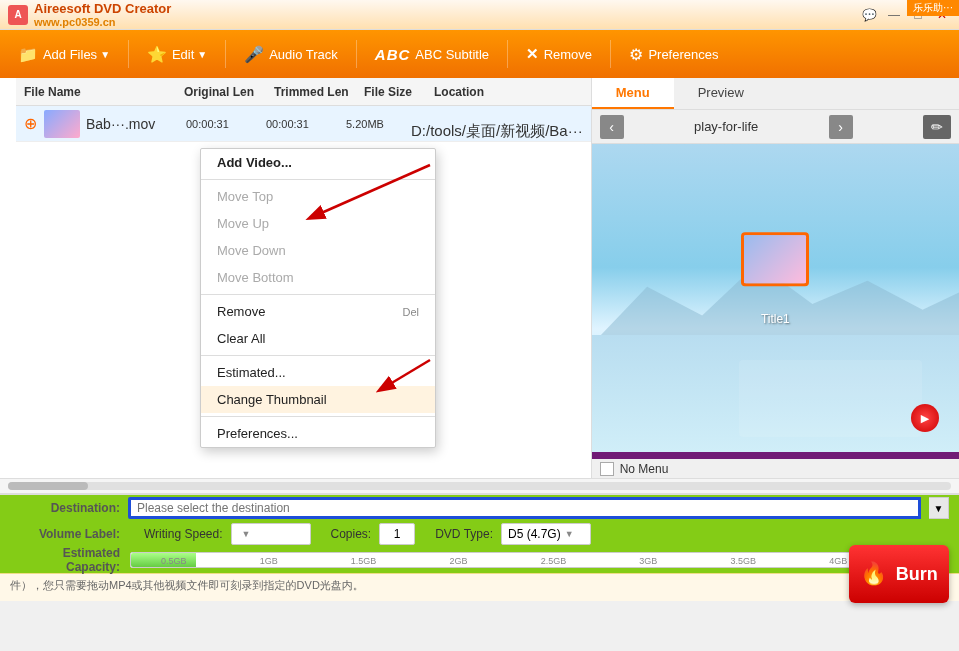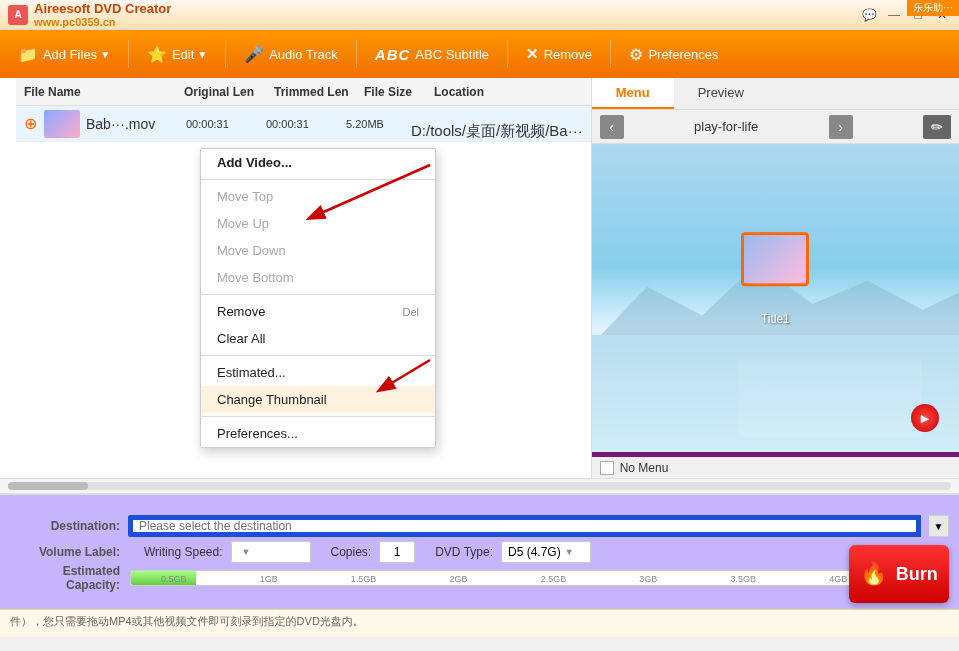--- a/index.html
+++ b/index.html
@@ -241,21 +241,21 @@
       color: white;
       font-size: 11px;
     }
 
     #no-menu-bar {
       display: flex;
       align-items: center;
       gap: 6px;
       padding: 4px 8px;
       background: #f0f0f0;
-      border-top: 5px solid #701a75;
+      border-top: 7px solid #701a75;
       height: 26px;
     }
     .nm-checkbox {
       width: 14px; height: 14px;
       border: 1px solid #aaa;
       background: white;
     }
     .nm-label { font-size: 12px; color: #333; }
 
     
@@ -275,23 +275,23 @@
     #scroll-thumb {
       position: absolute;
       left: 0; top: 0; bottom: 0;
       width: 80px;
       background: #bbb;
       border-radius: 5px;
     }
 
     
     #bottom-panel {
-      background: #c4b5fd;
+      background: #84cc16;
       border-top: 1px solid #ddd;
-      padding: 18px 10px;
+      padding: 0 10px;
     }
     .bp-row {
       display: flex;
       align-items: center;
       height: 26px;
       gap: 8px;
     }
     .bp-label { font-size: 12px; color: #555; font-weight: bold; width: 110px; text-align: right; }
     .bp-value { font-size: 12px; color: #333; }
     .bp-input {
@@ -310,21 +310,21 @@
       padding: 2px 6px;
       font-size: 12px;
       height: 22px;
       border-radius: 2px;
       cursor: pointer;
       gap: 4px;
     }
     .bp-dropdown .dd-arrow { font-size: 9px; color: #888; }
     .dest-input {
       flex: 1;
-      border: 5px solid #1d4ed8;
+      border: 3px solid #1d4ed8;
       background: white;
       padding: 2px 6px;
       font-size: 12px;
       height: 22px;
       border-radius: 2px 0 0 2px;
     }
     .dest-arrow-btn {
       border: 1px solid #ccc;
       border-left: none;
       background: #e8e8e8;

